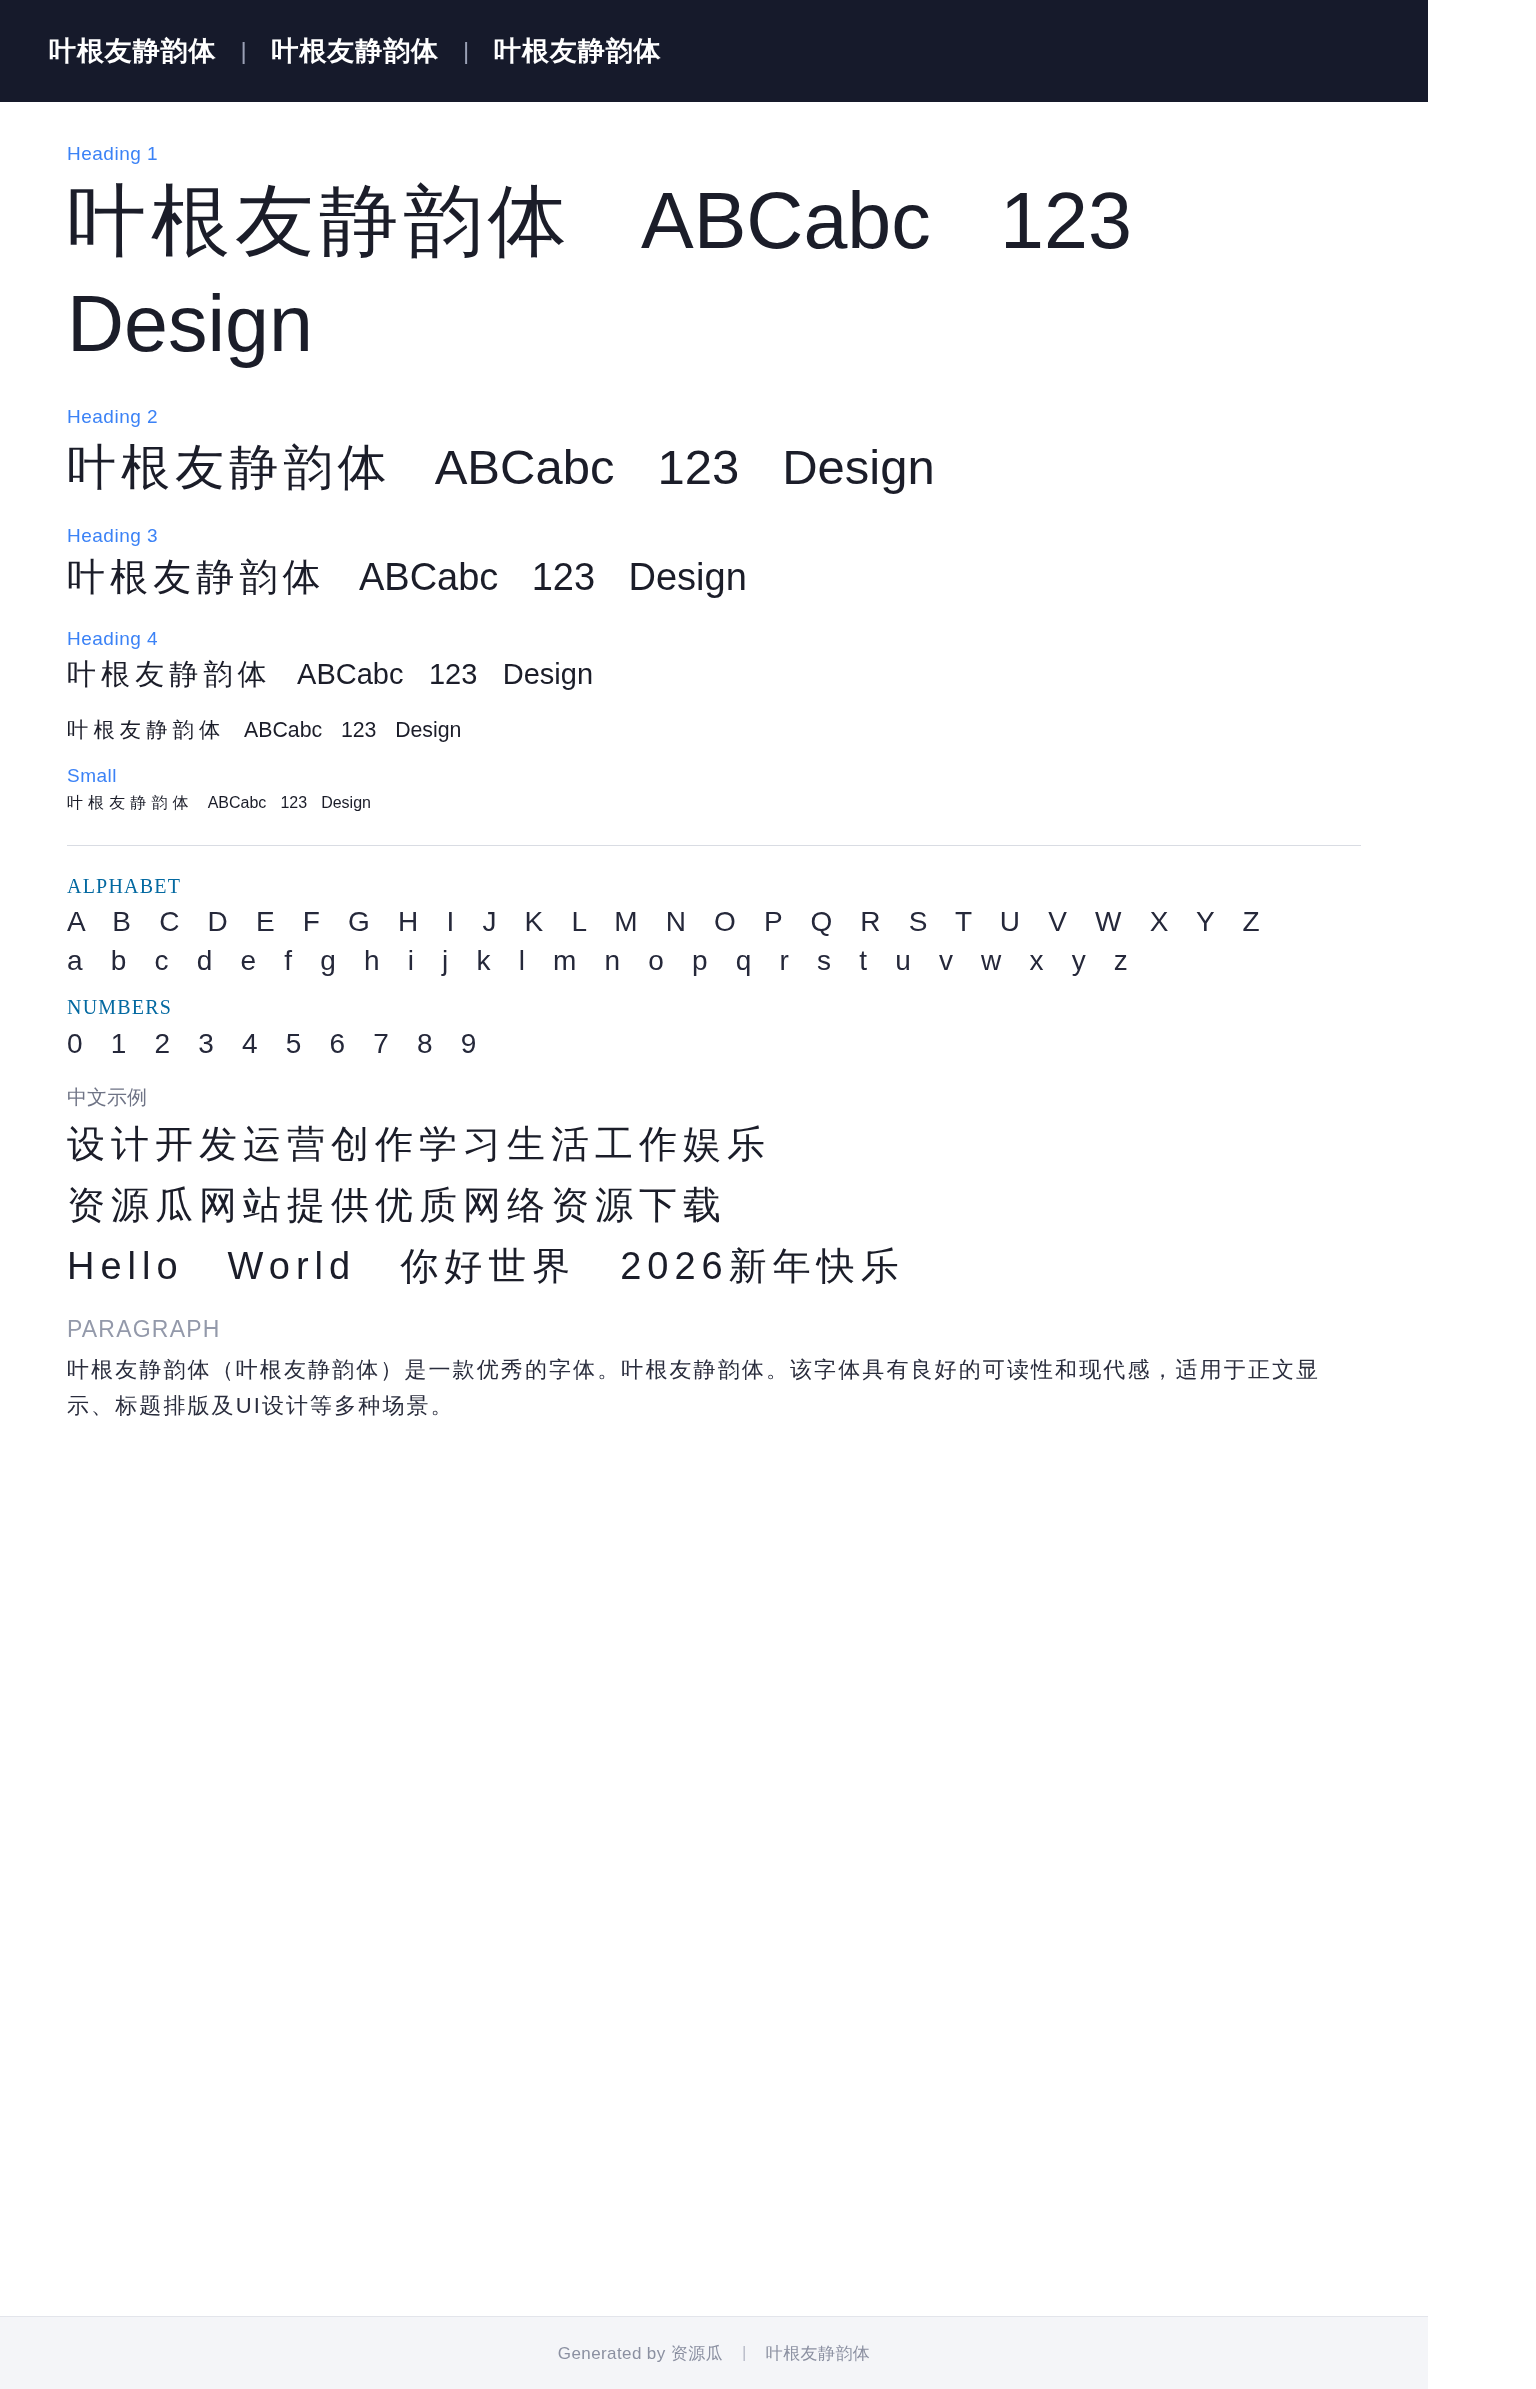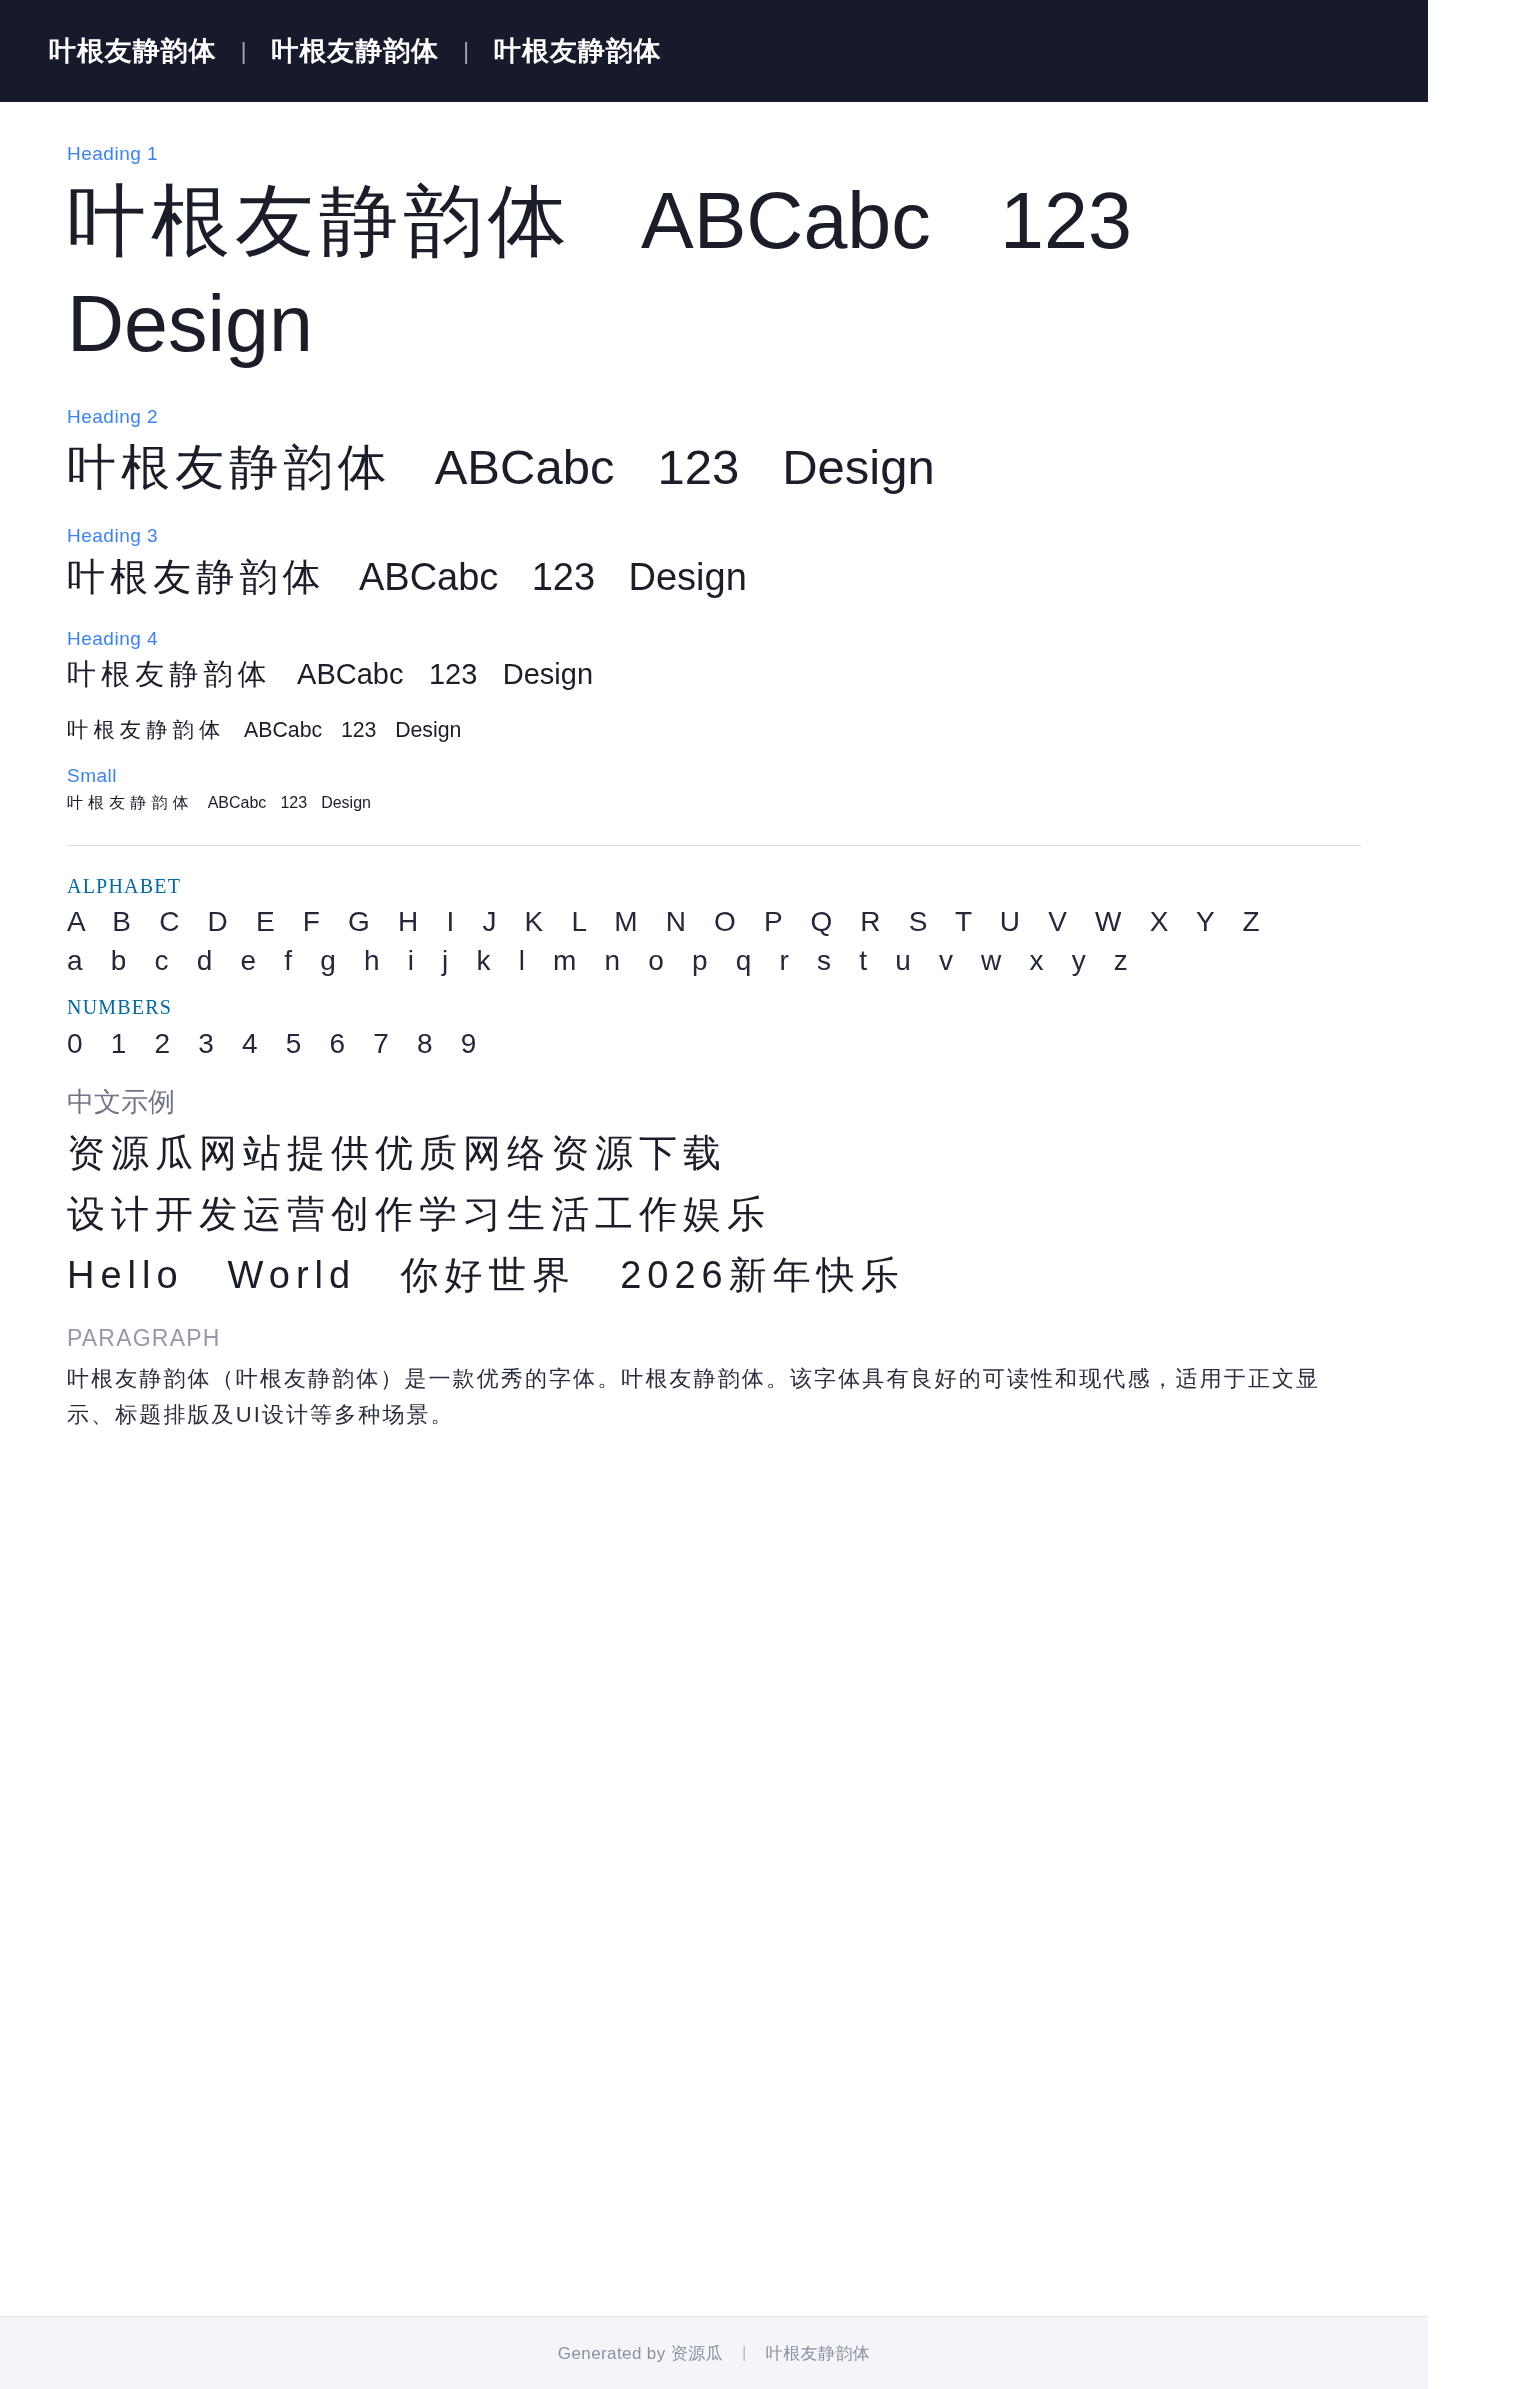--- a/index.html
+++ b/index.html
@@ -125,21 +125,21 @@
   .numbers-line {
     font-size: 28px;
     letter-spacing: 10.2px;
     color: #25283a;
     font-weight: 300;
     margin: 0 0 24px 0;
   }
 
   .cn-title {
     color: #6f7486;
-    font-size: 27px;
+    font-size: 20px;
     margin: 0 0 10.2px 0;
   }
   .cn-line {
     font-size: 38px;
     letter-spacing: 6px;
     color: #1b1d29;
     font-weight: 300;
     margin: 0 0 13.7px 0;
     line-height: 1.25;
   }
@@ -260,22 +260,22 @@
       <p class="glyph-line lower">a b c d e f g h i j k l m n o p q r s t u v w x y z</p>
     </div>
 
     <div>
       <p class="sec-title">NUMBERS</p>
       <p class="numbers-line">0 1 2 3 4 5 6 7 8 9</p>
     </div>
 
     <div>
       <p class="cn-title">中文示例</p>
+      <p class="cn-line">设计开发运营创作学习生活工作娱乐</p>
       <p class="cn-line">资源瓜网站提供优质网络资源下载</p>
-      <p class="cn-line">设计开发运营创作学习生活工作娱乐</p>
       <p class="cn-line">Hello　World　你好世界　2026新年快乐</p>
     </div>
 
     <div>
       <p class="para-title">PARAGRAPH</p>
       <p class="para-text">叶根友静韵体（叶根友静韵体）是一款优秀的字体。叶根友静韵体。该字体具有良好的可读性和现代感，适用于正文显示、标题排版及UI设计等多种场景。</p>
     </div>
 
   </div>
 

